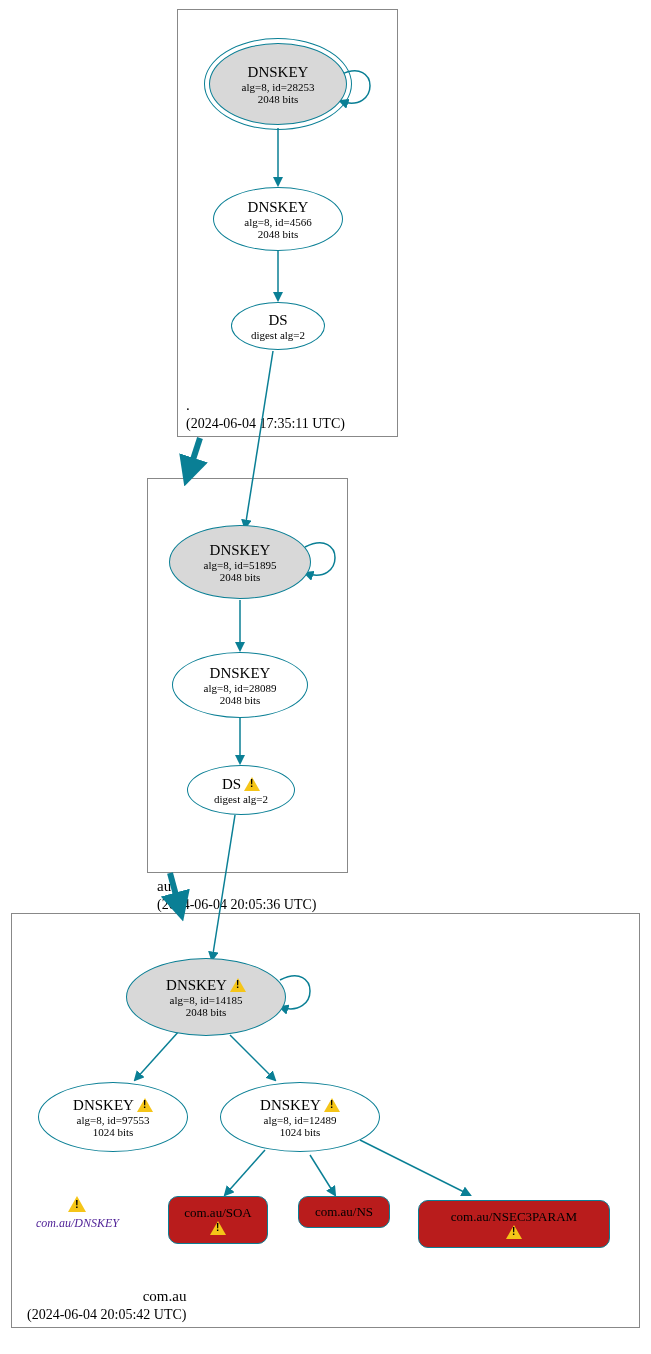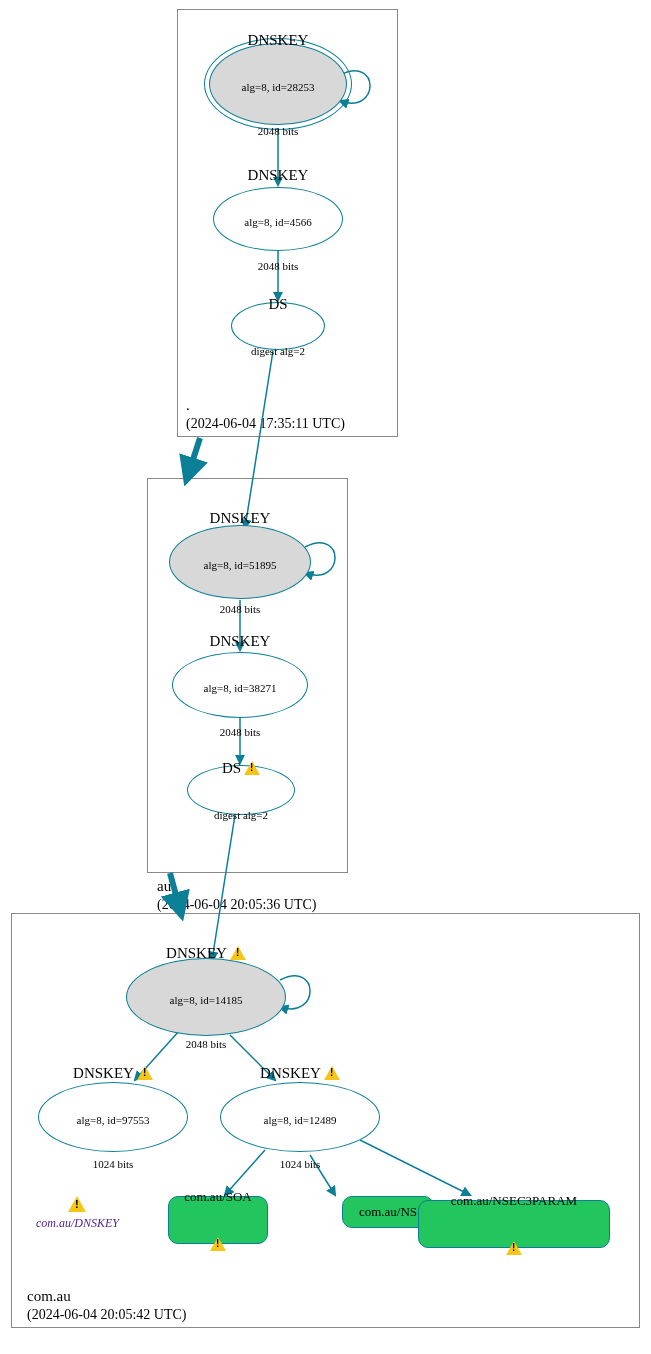--- a/index.html
+++ b/index.html
@@ -22,21 +22,20 @@
     color: #000;
     line-height: 1.2;
     white-space: nowrap;
   }
   .zone-label .ts {
     font-size: 14px;
   }
   .node {
     position: absolute;
     text-align: right;
-    gap: 32px;
   }
   .ellipse {
     border: 1.5px solid #0a7f95;
     border-radius: 50%;
     display: flex;
     flex-direction: column;
     justify-content: center;
     align-items: center;
     box-sizing: border-box;
   }
@@ -48,21 +47,21 @@
     box-sizing: border-box;
   }
   .rrect {
     border: 1.5px solid #0a7f95;
     border-radius: 10px;
     display: flex;
     flex-direction: column;
     justify-content: center;
     align-items: center;
     box-sizing: border-box;
-    background: #22c55e;
+    background: #b91c1c;
   }
   .node .title { font-size: 15px; white-space: nowrap; }
   .node .sub { font-size: 11px; white-space: nowrap; }
   .warn {
     display: inline-block;
     width: 0; height: 0;
     border-left: 8px solid transparent;
     border-right: 8px solid transparent;
     border-bottom: 14px solid #f5c518;
     position: relative;
@@ -116,21 +115,21 @@
   <span class="ts">(2024-06-04 17:35:11 UTC)</span>
 </div>
 
 <div class="zone-box" style="left:147px; top:478px; width:201px; height:395px;"></div>
 <div class="zone-label" style="left:157px; top:877px;">
   <span>au</span><br>
   <span class="ts">(2024-06-04 20:05:36 UTC)</span>
 </div>
 
 <div class="zone-box" style="left:11px; top:913px; width:629px; height:415px;"></div>
-<div class="zone-label" style="left:27px; top:1287px;">
+<div class="zone-label" style="left:27px; top:1287px;text-align:right;">
   <span>com.au</span><br>
   <span class="ts">(2024-06-04 20:05:42 UTC)</span>
 </div>
 
 <svg class="edges">
   <defs>
     <marker id="ah" viewBox="0 0 10 10" refX="8" refY="5" markerWidth="7" markerHeight="7" orient="auto-start-reverse">
       <path d="M0,0 L10,5 L0,10 z" fill="#0a7f95"></path>
     </marker>
     <marker id="ahthick" viewBox="0 0 10 10" refX="6" refY="5" markerWidth="5" markerHeight="5" orient="auto-start-reverse">
@@ -190,21 +189,21 @@
 </div>
 
 <div class="node ellipse shaded" style="left:169px; top:525px; width:142px; height:74px;">
   <span class="title">DNSKEY</span>
   <span class="sub">alg=8, id=51895</span>
   <span class="sub">2048 bits</span>
 </div>
 
 <div class="node ellipse" style="left:172px; top:652px; width:136px; height:66px;">
   <span class="title">DNSKEY</span>
-  <span class="sub">alg=8, id=38271</span>
+  <span class="sub">alg=8, id=28089</span>
   <span class="sub">2048 bits</span>
 </div>
 
 <div class="node ellipse" style="left:187px; top:765px; width:108px; height:50px;">
   <span class="title"><span>DS</span><span class="warn"></span></span>
   <span class="sub">digest alg=2</span>
 </div>
 
 <div class="node ellipse shaded" style="left:126px; top:958px; width:160px; height:78px;">
   <span class="title"><span>DNSKEY</span><span class="warn"></span></span>
@@ -222,21 +221,21 @@
   <span class="title"><span>DNSKEY</span><span class="warn"></span></span>
   <span class="sub">alg=8, id=12489</span>
   <span class="sub">1024 bits</span>
 </div>
 
 <div class="node rrect" style="left:168px; top:1196px; width:100px; height:48px;">
   <span class="title" style="font-size:13px;">com.au/SOA</span>
   <span class="warn" style="margin-left:0;"></span>
 </div>
 
-<div class="node rrect" style="left:298px; top:1196px; width:92px; height:32px;margin-left:44px;">
+<div class="node rrect" style="left:298px; top:1196px; width:92px; height:32px;">
   <span class="title" style="font-size:13px;">com.au/NS</span>
 </div>
 
 <div class="node rrect" style="left:418px; top:1200px; width:192px; height:48px;">
   <span class="title" style="font-size:13px;">com.au/NSEC3PARAM</span>
   <span class="warn" style="margin-left:0;"></span>
 </div>
 
 <div class="warn-standalone" style="left:68px; top:1196px;"></div>
 <div class="faint-label" style="left:36px; top:1216px;">com.au/DNSKEY</div>

